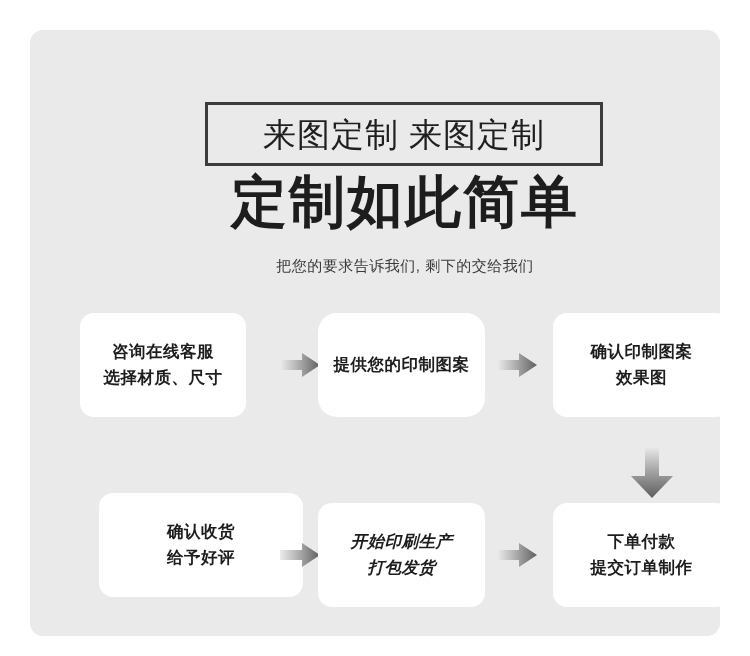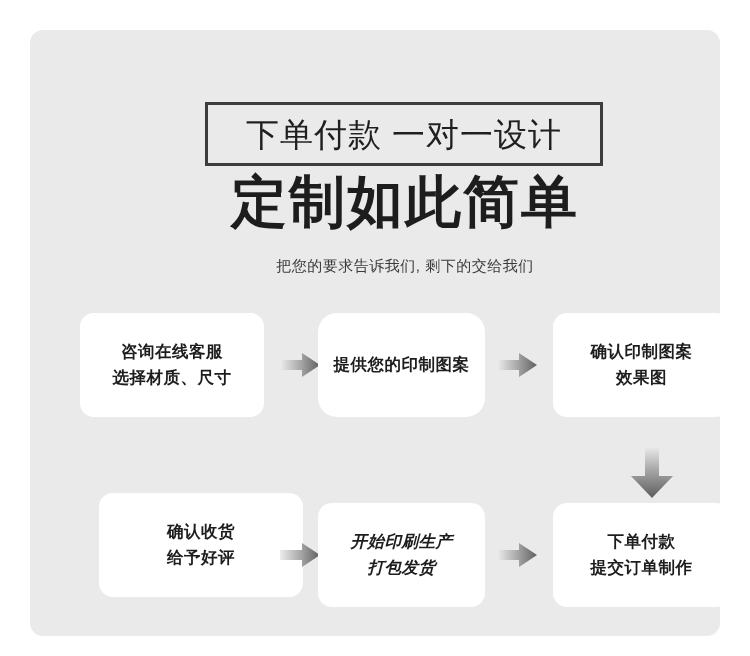--- a/index.html
+++ b/index.html
@@ -79,21 +79,21 @@
   }
   .step-text {
     font-size:16.5px;
     font-weight:bold;
     color:#1d1d1d;
     line-height:1.55;
     letter-spacing:0.5px;
     white-space:pre-line;
   }
 
-  .step-r1c1 { left:50px;  top:283px; width:184px; height:104px; }
+  .step-r1c1 { left:50px;  top:283px; width:166px; height:104px; }
   .step-r1c2 { left:288px; top:283px; width:167px; height:104px;border-radius:19px; }
   .step-r1c3 { left:523px; top:283px; width:177px; height:104px; }
 
   .step-r2c1 { left:50px;  top:463px; width:204px; height:104px;margin-left:19px; }
   .step-r2c2 { left:288px; top:473px; width:167px; height:104px;font-style:italic; }
   .step-r2c3 { left:523px; top:473px; width:177px; height:104px; }
 
   
   .arrow-h {
     position:absolute;
@@ -113,21 +113,21 @@
   }
 </style>
 </head>
 <body>
 
 <div id="page">
 
   <div class="panel">
 
     <div class="title-box">
-      <span class="title-box-text">下单付款 一对一设计</span>
+      <span class="title-box-text">来图定制 来图定制</span>
     </div>
 
     <div class="headline">定制如此简单</div>
 
     <div class="subhead">把您的要求告诉我们, 剩下的交给我们</div>
 
     <div class="step step-r1c1">
       <span class="step-text">咨询在线客服
 选择材质、尺寸</span>
     </div>

